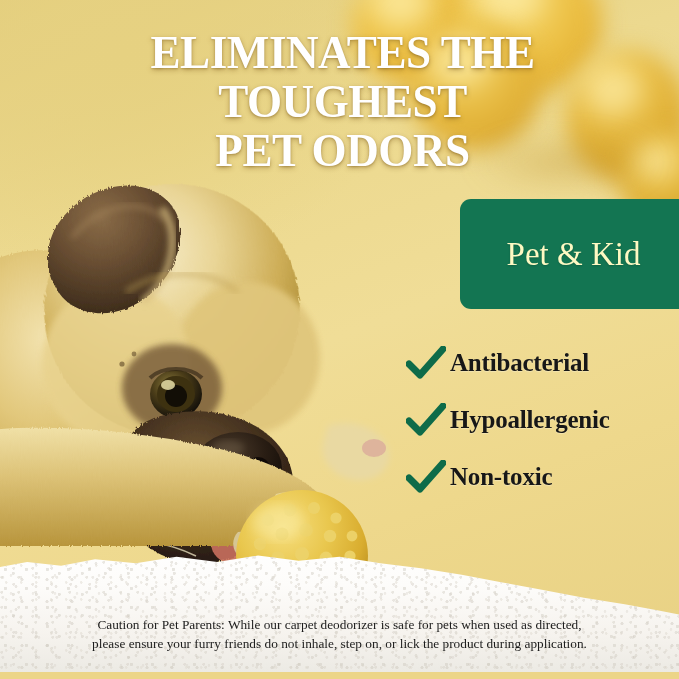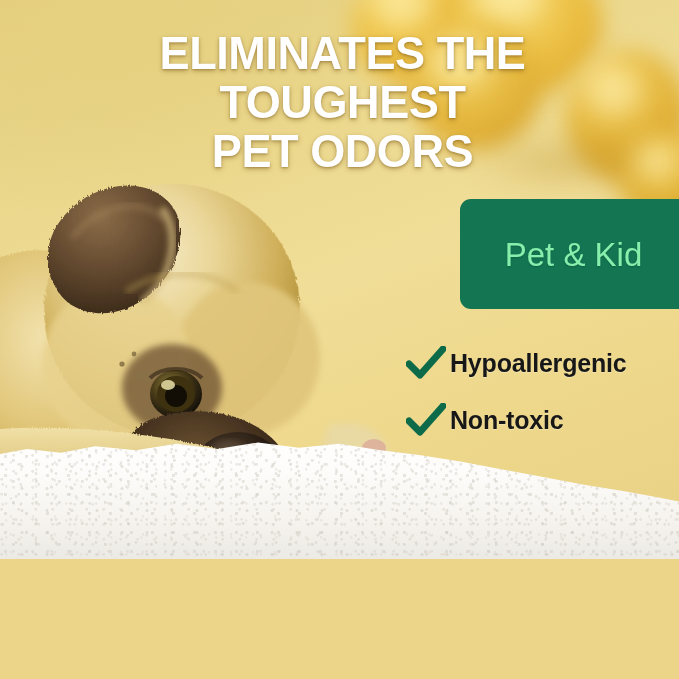--- a/index.html
+++ b/index.html
@@ -5,25 +5,26 @@
   * { margin:0; padding:0; box-sizing:border-box; }
   html,body { width:679px; height:679px; }
   body {
     font-family:"Liberation Sans", sans-serif;
     overflow:hidden;
     background:#ecd588;
   }
 
   #ad {
     position:relative;
-    width:679px; height:559px;
+    width:679px; height:672px;
     overflow:hidden;
     background:
       radial-gradient(ellipse 70% 55% at 18% 8%, #e6d181 0%, rgba(230,209,129,0) 60%),
       linear-gradient(160deg, #e3cd7c 0%, #ecd98f 28%, #f0dd97 50%, #eed88c 72%, #e8d184 100%);
+    font-family: Liberation Serif, serif;
   }
 
   
   .lemon {
     position:absolute;
     border-radius:50%;
     filter:blur(11px);
   }
   .lemon::after{
     content:"";
@@ -109,21 +110,21 @@
 
   
   #badge {
     position:absolute; left:460px; top:199px;
     width:219px; height:110px;
     background:#137552;
     border-radius:11px 0 0 11px;
     display:flex; align-items:center; justify-content:center;
   }
   #badge .badge-text {
-    color:#86efac;
+    color:#fef9c3;
     font-size:33px;
     line-height:35px;
     font-weight:normal;
     text-align:center;
     padding-left:8px;
     text-shadow:0 1px 2px rgba(0,0,0,.18);
   }
   #badge .badge-text span { display:block; white-space:nowrap; }
 
   
@@ -332,20 +333,28 @@
   </div>
 
   <div id="badge">
     <div class="badge-text">
       <span>Pet &amp; Kid</span>
     </div>
   </div>
 
   <div id="features">
 
+    <div class="feature">
+      <span class="check">
+        <svg width="40" height="34" viewBox="0 0 40 34">
+          <path d="M3 18 L14 29 L37 3" fill="none" stroke="#0e6b49" stroke-width="7" stroke-linecap="round" stroke-linejoin="round"></path>
+        </svg>
+      </span>
+      <span class="flabel">Antibacterial</span>
+    </div>
 
     <div class="feature">
       <span class="check">
         <svg width="40" height="34" viewBox="0 0 40 34">
           <path d="M3 18 L14 29 L37 3" fill="none" stroke="#0e6b49" stroke-width="7" stroke-linecap="round" stroke-linejoin="round"></path>
         </svg>
       </span>
       <span class="flabel">Hypoallergenic</span>
     </div>
 
@@ -353,14 +362,18 @@
       <span class="check">
         <svg width="40" height="34" viewBox="0 0 40 34">
           <path d="M3 18 L14 29 L37 3" fill="none" stroke="#0e6b49" stroke-width="7" stroke-linecap="round" stroke-linejoin="round"></path>
         </svg>
       </span>
       <span class="flabel">Non-toxic</span>
     </div>
 
   </div>
 
+  <div id="caution">
+    <span>Caution for Pet Parents: While our carpet deodorizer is safe for pets when used as directed,</span>
+    <span>please ensure your furry friends do not inhale, step on, or lick the product during application.</span>
+  </div>
 
 </div>
 
 </body></html>

